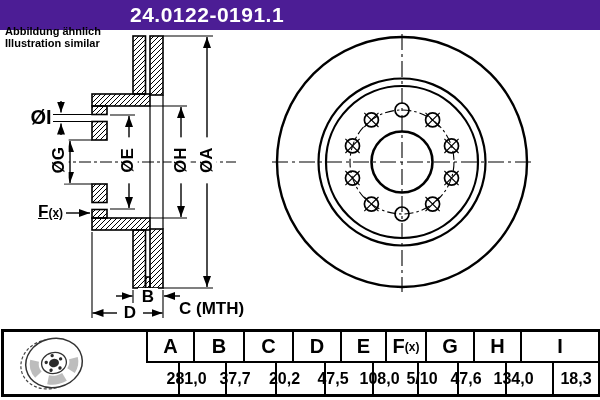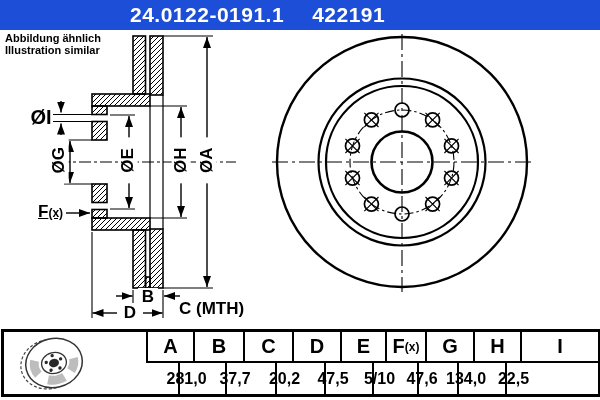--- a/index.html
+++ b/index.html
@@ -3,21 +3,21 @@
 <meta charset="utf-8">
 <style>
   html,body{margin:0;padding:0;background:#fff;}
   #page{position:relative;width:600px;height:400px;background:#fff;overflow:hidden;
         font-family:"Liberation Sans", sans-serif;color:#000;}
   
   #hdr{position:absolute;left:0;top:0;width:600px;height:30px;background:#0000F0;
        display:flex;align-items:center;padding-left:130px;gap:28px;box-sizing:border-box;}
   .hdr-num{color:#fff;font-weight:bold;font-size:21px;letter-spacing:.5px;white-space:nowrap;}
   
-  #note{position:absolute;left:5px;top:32px;font-size:11px;font-weight:bold;line-height:12px;}
+  #note{position:absolute;left:5px;top:25px;font-size:11px;font-weight:bold;line-height:12px;}
   
   #dwg{position:absolute;left:0;top:0;}
   
   .dlabel{position:absolute;font-weight:bold;font-size:17px;line-height:1.1;
           text-align:center;background:#fff;white-space:nowrap;}
   .rot{transform:rotate(-90deg);}
   .sub{font-size:12px;font-weight:bold;}
   #lbl-i{left:29px;top:106px;width:24px;font-size:20px;}
   #lbl-g{left:36px;top:151px;width:46px;}
   #lbl-e{left:105px;top:151px;width:46px;}
@@ -35,23 +35,22 @@
   .imgcell{grid-row:1/3;border-left:none;display:flex;align-items:center;justify-content:flex-start;}
   .th{font-weight:bold;font-size:20px;border-bottom:2px solid #000;}
   .td{font-weight:bold;font-size:16px;margin-left:32px;}
   .th .sub{font-size:12px;}
 </style>
 </head>
 <body>
 
 <div id="page">
 
-  <div id="hdr" style="background: #1d4ed8;">
+  <div id="hdr" style="background: #4c1d95;">
     <span class="hdr-num">24.0122-0191.1</span>
-    <span class="hdr-num">422191</span>
   </div>
 
   <div id="note">
     <div>Abbildung ähnlich</div>
     <div>Illustration similar</div>
   </div>
 
   <svg id="dwg" width="600" height="400" viewBox="0 0 600 400">
     <defs>
       <pattern id="hatch" patternUnits="userSpaceOnUse" width="5" height="5">
@@ -185,19 +184,20 @@
         <span class="sub">(x)</span>
       </div>
     <div class="cell th">G</div>
     <div class="cell th">H</div>
     <div class="cell th">I</div>
 
     <div class="cell td">281,0</div>
     <div class="cell td">37,7</div>
     <div class="cell td">20,2</div>
     <div class="cell td">47,5</div>
+    <div class="cell td">108,0</div>
     <div class="cell td">5/10</div>
     <div class="cell td">47,6</div>
     <div class="cell td">134,0</div>
-    <div class="cell td">22,5</div>
+    <div class="cell td">18,3</div>
   </div>
 
 </div>
 
 </body></html>

